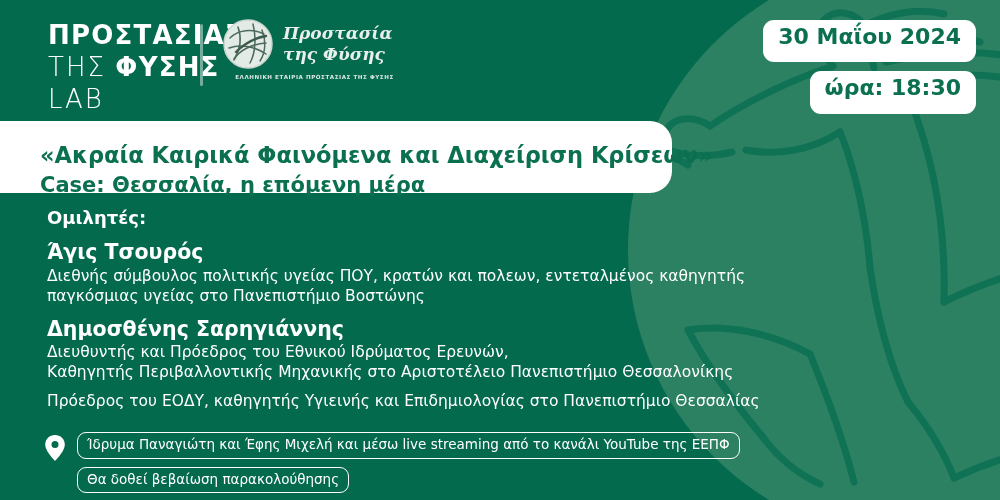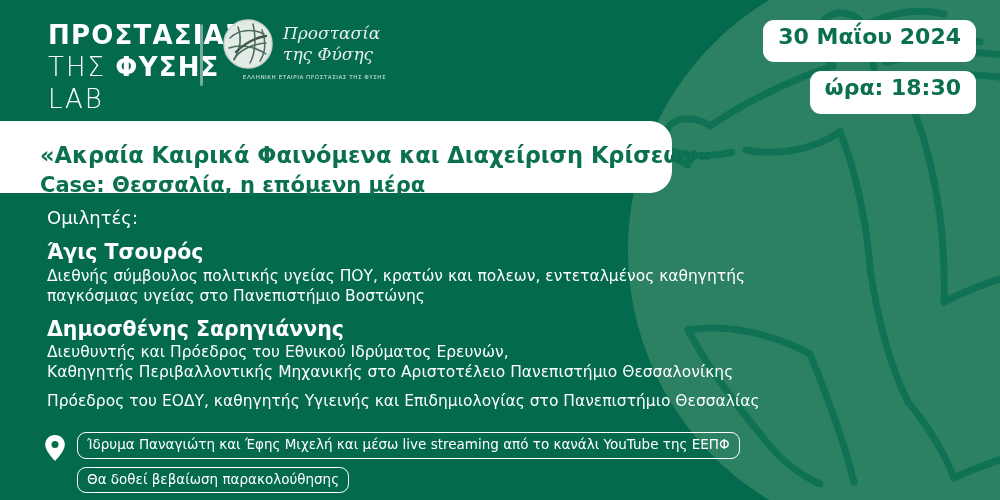--- a/index.html
+++ b/index.html
@@ -48,21 +48,21 @@
   .brand-l2 .bold  { font-weight:700;text-align:right; }
   .brand-l3 { font-size:26px; font-weight:300; margin-top:6px; letter-spacing:2px; }
 
   .brand-divider {
     position:absolute; left:200px; top:24px;
     width:3px; height:62px;
     background:rgba(255,255,255,.45);
     border-radius:2px;
   }
 
-  .eepf { position:absolute; left:222px; top:18px; width:200px; }
+  .eepf { position:absolute; left:222px; top:18px; width:200px;font-weight:bold; }
   .eepf-row { display:flex; align-items:center; gap:9px; }
   .eepf-mark { flex:0 0 auto; }
   .eepf-words {
     color:#e9f0ec;
     font-family:"DejaVu Serif", serif;
     font-style:italic;
     font-size:17px;
     line-height:1.25;
     white-space:nowrap;
   }
@@ -116,21 +116,21 @@
     line-height:1.35;
     margin-top:1px;
   }
 
   
   .speakers { position:absolute; left:47px; top:207px; width:760px; }
 
   .speakers-label {
     color:#ffffff;
     font-size:18px;
-    font-weight:400;
+    font-weight:700;
     margin-bottom:11px;
   }
 
   .speaker { margin-bottom:9px; }
   .speaker-name {
     color:#ffffff;
     font-size:20.5px;
     font-weight:700;
     line-height:1.35;
     white-space:nowrap;

